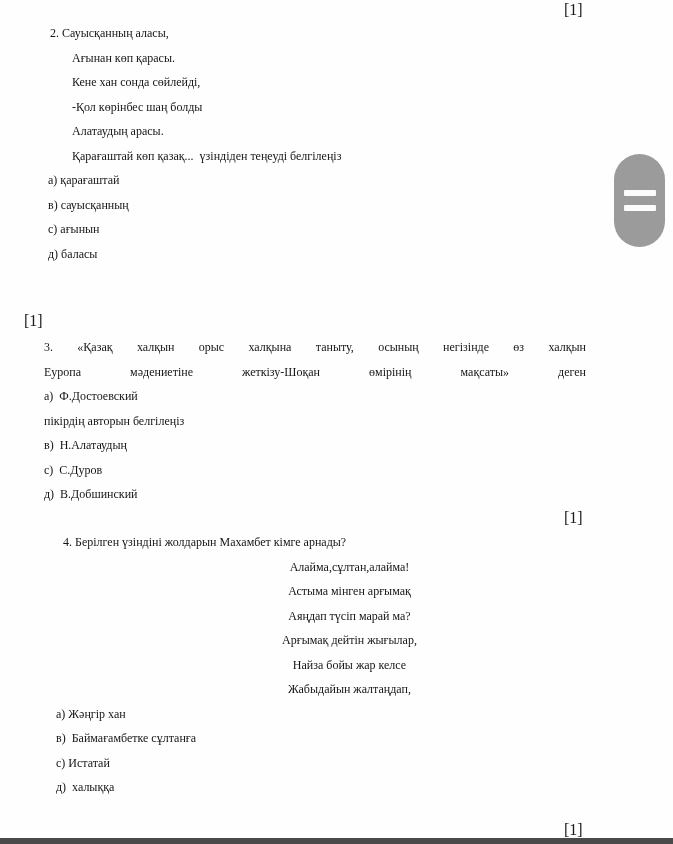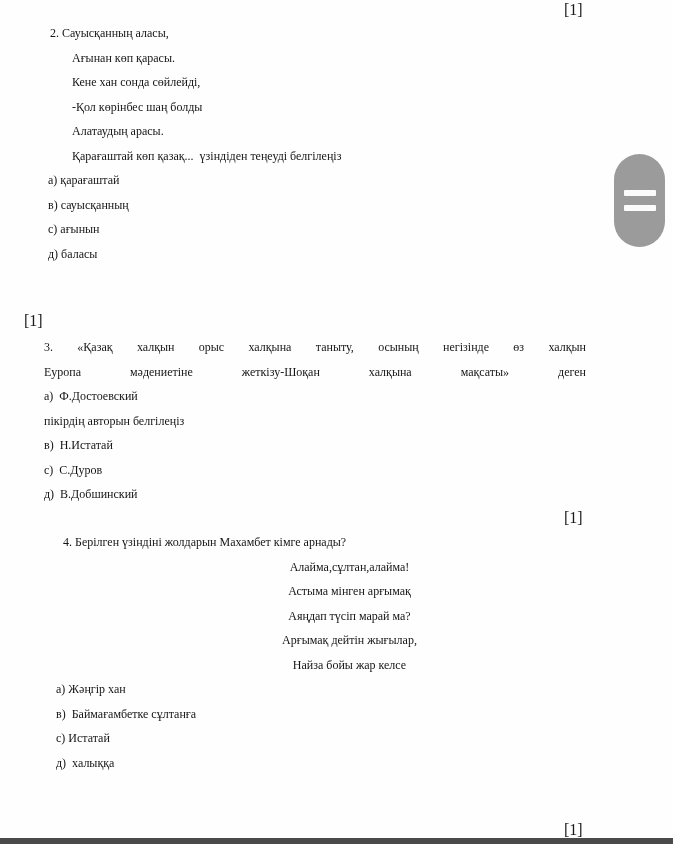--- a/index.html
+++ b/index.html
@@ -62,34 +62,35 @@
       <div class="ln poem">-Қол көрінбес шаң болды</div>
       <div class="ln poem">Алатаудың арасы.</div>
       <div class="ln poem">Қарағаштай көп қазақ...  үзіндіден теңеуді белгілеңіз</div>
       <div class="ln option">а) қарағаштай</div>
       <div class="ln option">в) сауысқанның</div>
       <div class="ln option">с) ағынын</div>
       <div class="ln option">д) баласы</div>
     </div>
   <div class="qblock" id="q3">
       <div class="ln just">3. «Қазақ халқын орыс халқына таныту, осының негізінде өз халқын</div>
-      <div class="ln just">Еуропа мәдениетіне жеткізу-Шоқан халқына мақсаты» деген</div>
+      <div class="ln just">Еуропа мәдениетіне жеткізу-Шоқан өмірінің мақсаты» деген</div>
       <div class="ln option">а)  Ф.Достоевский</div>
       <div class="ln plain">пікірдің авторын белгілеңіз</div>
-      <div class="ln option">в)  Н.Истатай</div>
+      <div class="ln option">в)  Н.Алатаудың</div>
       <div class="ln option">с)  С.Дуров</div>
       <div class="ln option">д)  В.Добшинский</div>
     </div>
   <div class="qblock" id="q4">
       <div class="ln lead4">4. Берілген үзіндіні жолдарын Махамбет кімге арнады?</div>
       <div class="ln poem4">Алайма,сұлтан,алайма!</div>
       <div class="ln poem4">Астыма мінген арғымақ</div>
       <div class="ln poem4">Аяңдап түсіп марай ма?</div>
       <div class="ln poem4">Арғымақ дейтін жығылар,</div>
       <div class="ln poem4">Найза бойы жар келсе</div>
+      <div class="ln poem4">Жабыдайын жалтаңдап,</div>
       <div class="ln option">а) Жәңгір хан</div>
       <div class="ln option">в)  Баймағамбетке сұлтанға</div>
       <div class="ln option">с) Истатай</div>
       <div class="ln option">д)  халыққа</div>
     </div>
 
   <button class="fab" type="button">
     <span style="display:flex;flex-direction:column;gap:9px;">
       <span class="bar"></span>
       <span class="bar"></span>

